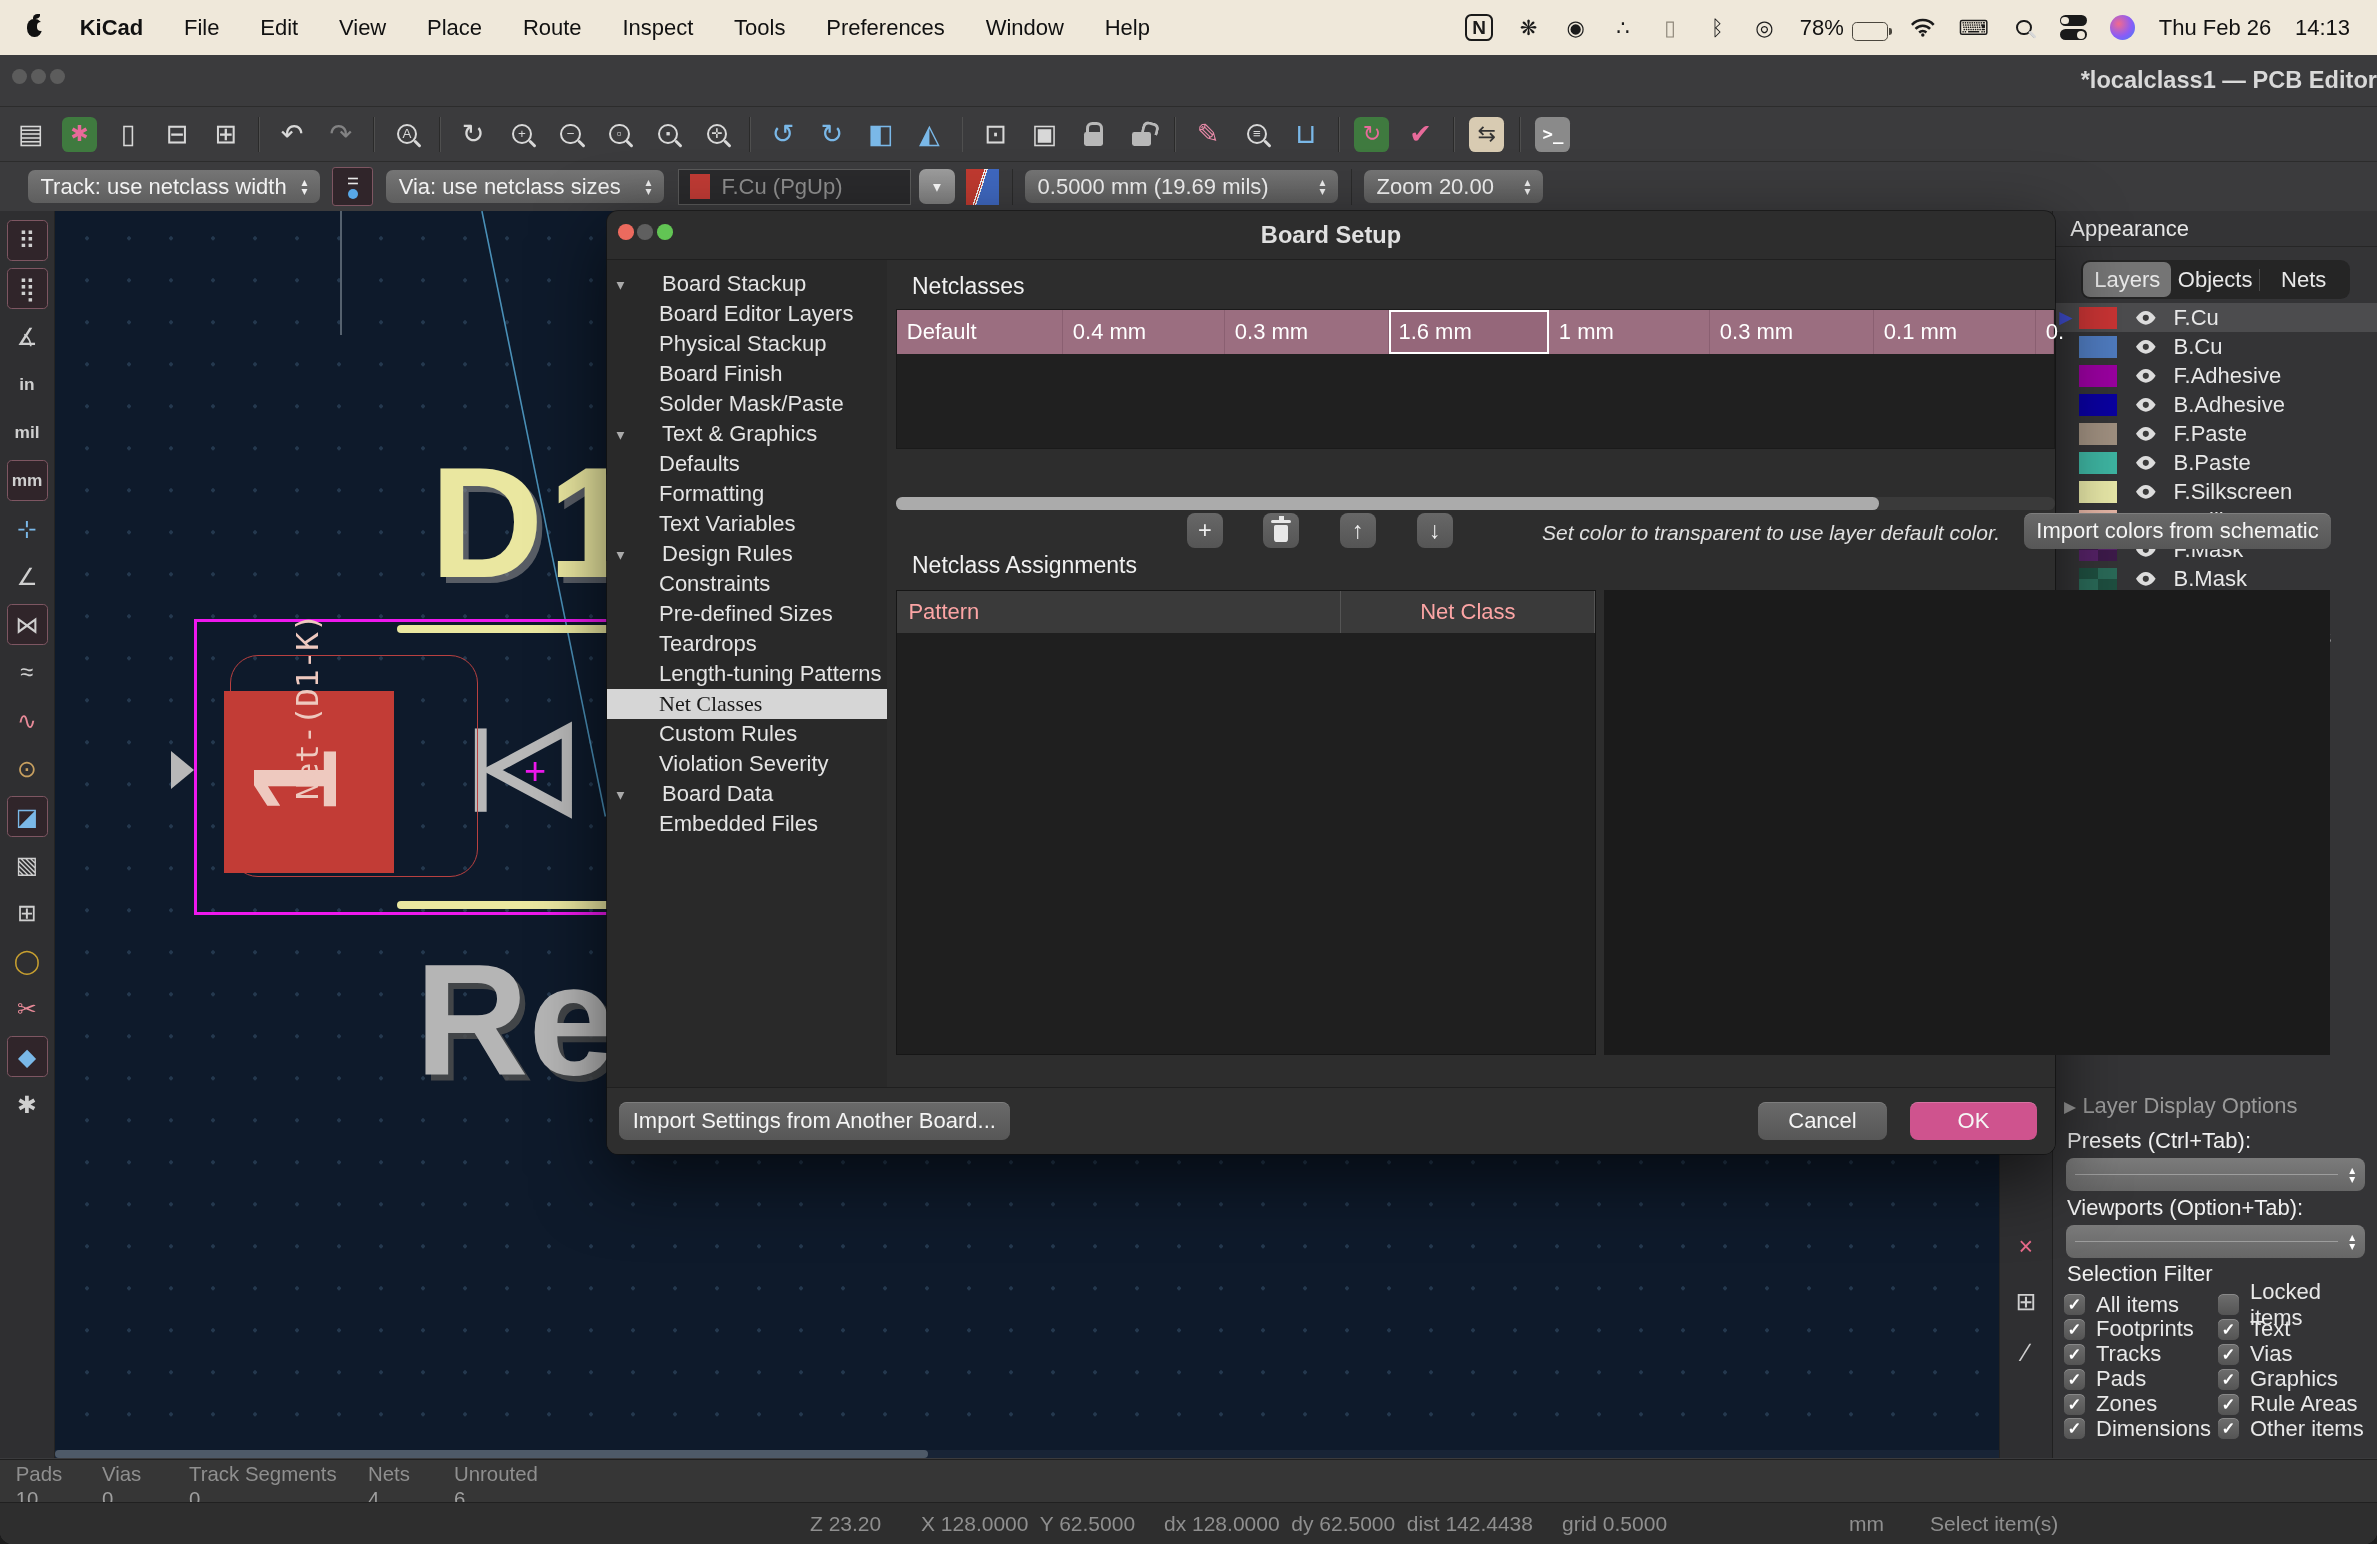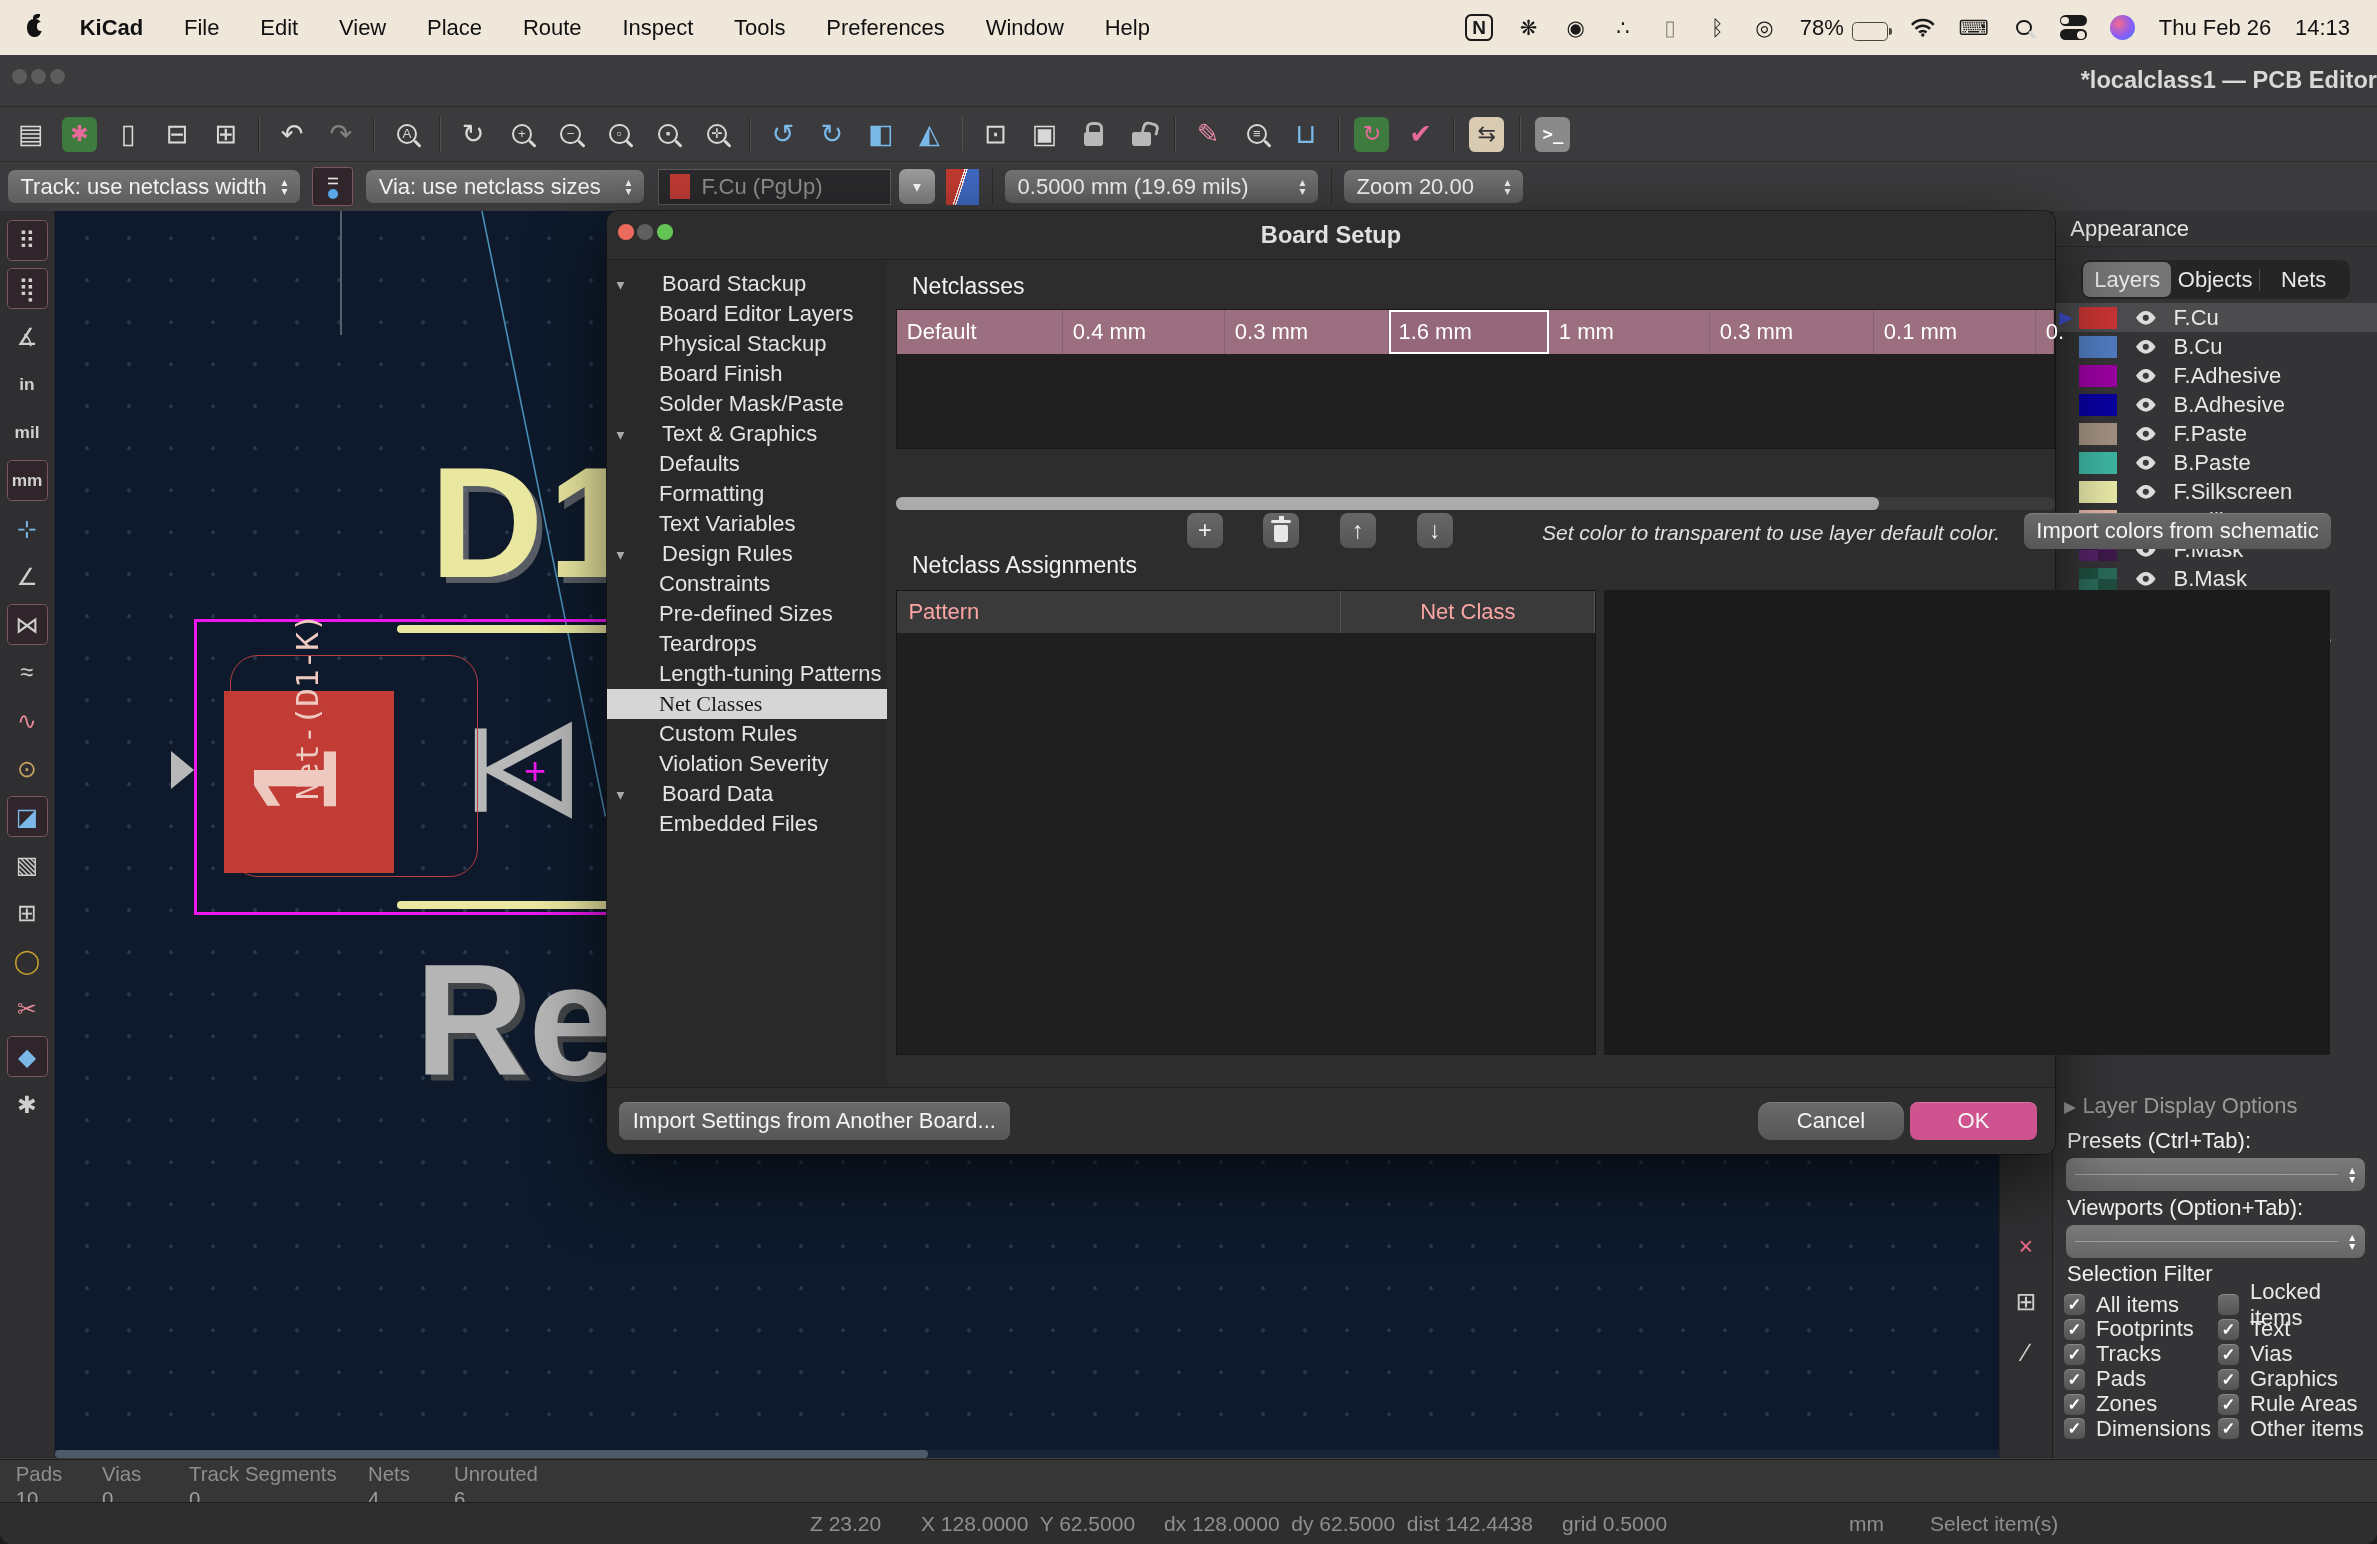--- a/index.html
+++ b/index.html
@@ -45,21 +45,21 @@
   .dim { opacity:.45; }
   .mono { font-family:"DejaVu Sans Mono", monospace; font-weight:bold; font-size:17.3px; }
   .mag { position:relative; width:20.4px; height:20.4px; border:2.4px solid #d8d8d8; border-radius:50%;
     display:flex; align-items:center; justify-content:center; font-size:13.4px; color:#d8d8d8; }
   .mag::after { content:""; position:absolute; width:3.1px; height:9.4px; background:#d8d8d8; right:-3.9px; bottom:-6.3px; transform:rotate(-45deg); border-radius:1.6px; }
   .ic-lock, .ic-unlock { position:relative; width:19px; height:14px; background:#b8b8b8; border-radius:2.4px; display:inline-block; margin-top:9.4px; }
   .ic-lock::before { content:""; position:absolute; width:11px; height:9.4px; border:3.1px solid #b8b8b8; border-bottom:none; border-radius:6.3px 6.3px 0 0; top:-9.4px; left:2.4px; }
   .ic-unlock::before { content:""; position:absolute; width:11px; height:9.4px; border:3.1px solid #b8b8b8; border-bottom:none; border-radius:6.3px 6.3px 0 0; top:-9.4px; left:9.4px; transform:rotate(14deg); }
 
   
-  .toolbar2 { height:50px; background:#3b3b3d; border-top:0.8px solid #2c2c2c; display:flex; align-items:center; gap:0; }
+  .toolbar2 { height:50px; background:#3b3b3d; border-top:0.8px solid #2c2c2c; display:flex; align-items:center; gap:0;padding-left:20px; }
   .dd { height:33px; border-radius:7px; background:linear-gradient(#757575,#5e5e5e); color:#f2f2f2; font-size:22px;
     display:inline-flex; align-items:center; padding:0 12.6px; gap:14px; }
   .dd .chev { display:flex; flex-direction:column; line-height:8.6px; font-size:11.8px; color:#efefef; margin-left:auto; }
   .eq-btn { width:41px; height:39px; border:1.6px solid #7e5662; background:#30252a; border-radius:3.1px; margin:0 12.6px;
     display:flex; flex-direction:column; align-items:center; justify-content:center; color:#e8e8e8; font-size:20.4px; line-height:15.7px; }
   .eq-dot { width:10.2px; height:10.2px; border-radius:50%; background:#58a8e8; }
   .layer-box { height:36px; border:0.8px solid #5a5a5a; background:#2a2a2c; display:inline-flex; align-items:center; gap:11px;
     padding:0 11px; min-width:233px; color:#8f8f8f; font-size:22px; margin-left:14px; }
   .layer-box .sw { width:20.4px; height:25px; background:#c13b35; }
   .chev-btn { width:36px; height:35px; border-radius:7px; background:linear-gradient(#9e9e9e,#7f7f7f); color:#fafafa;
@@ -169,21 +169,21 @@
   .as-heading { position:absolute; left:25px; top:292px; color:#f0f0f0; font-size:23px; }
   .as-table { position:absolute; left:9.4px; top:330px; width:700px; height:465px; background:#1f1f1f; border:0.8px solid #161616; }
   .as-head { display:flex; height:42px; background:#3a3a3a; }
   .as-head .cell { display:flex; align-items:center; color:#fca5a5; border-right:0.8px solid #545454; }
   .as-head .c-pattern { width:444px; padding-left:11px; }
   .as-head .c-netclass { width:254px; justify-content:center; }
   .as-empty { position:absolute; left:717px; top:330px; width:726px; height:465px; background:#1b1b1b; }
   .dlg-footer { position:absolute; left:0; bottom:0; width:100%; height:67px; border-top:1.6px solid #1f1f1f; border-radius:0 0 11px 11px; background:#2e2e2e; }
   .f-btn { position:absolute; top:14px; height:38px; }
   .btn-import-settings { left:11.8px; width:391px; }
-  .btn-cancel { left:1151px; width:146px;border-radius:13px; }
+  .btn-cancel { left:1151px; width:129px; }
   .btn-ok { left:1303px; width:127px; background:#cf538e; box-shadow:inset 0 0.8px 0 rgba(255,255,255,.25); }
 
   .trash { display:inline-block; width:14px; height:17.3px; background:#e8e8e8; border-radius:1.6px 1.6px 3.1px 3.1px; position:relative; margin-top:6.3px; }
   .trash::before { content:""; position:absolute; top:-5.5px; left:-3.1px; width:20.4px; height:3.1px; background:#e8e8e8; border-radius:1.6px; }
   .trash::after { content:""; position:absolute; top:-8.6px; left:4.7px; width:5.5px; height:3.1px; background:#e8e8e8; }
 </style>
 </head>
 <body>
 
 <div class="menubar">

